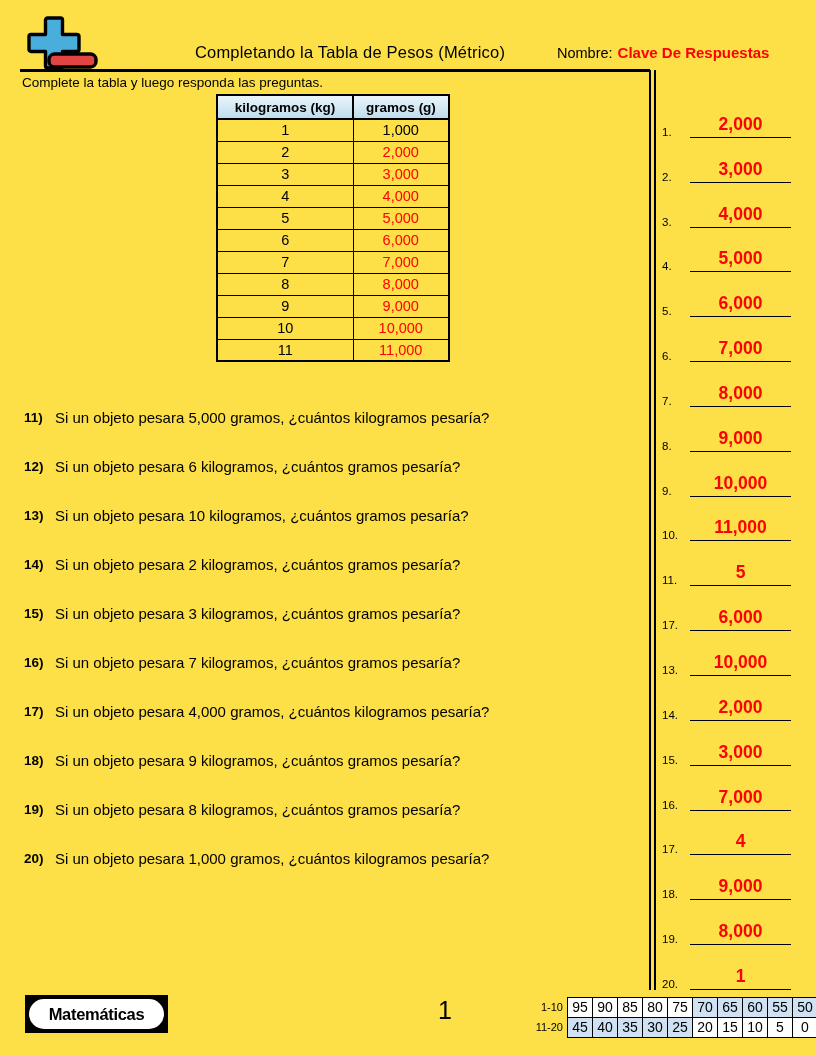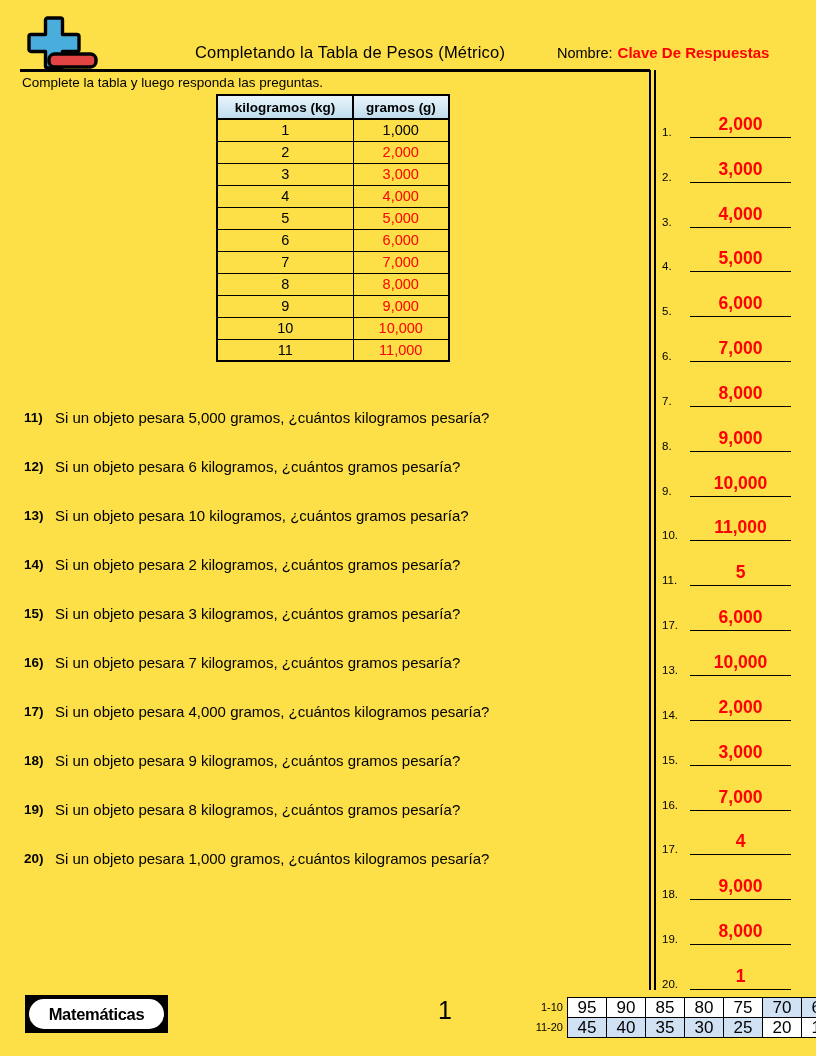--- a/index.html
+++ b/index.html
@@ -54,22 +54,22 @@
   #brand-pill { position:absolute; left:4px; top:4px; right:4px; bottom:4px; background:#fff;
                 border-radius:15px; display:flex; align-items:center; justify-content:center;
                 font-weight:bold; font-size:16.5px; letter-spacing:-.3px; }
   #site-url { position:absolute; left:177px; top:1055px; font-size:11px;margin-top:27px; }
   #page-number { position:absolute; left:425px; top:996px; width:40px; text-align:center; font-size:25px; }
   #score-grid { position:absolute; left:527px; top:997px; }
   .score-row { display:flex; }
   .score-row + .score-row { margin-top:-1px; }
   .score-label { flex:none; width:40px; text-align:right; padding-right:4px;
                  font-size:11px; line-height:21px; }
-  .score-cell { flex:none; width:40px; height:21px; border:1px solid #000; margin-left:-1px;
-                text-align:center; font-size:17px; line-height:19px; background:#fff; }
+  .score-cell { flex:none; width:26px; height:21px; border:1px solid #000; margin-left:-1px;
+                text-align:center; font-size:14px; line-height:19px; background:#fff; }
   .score-cell:first-of-type { margin-left:0; }
   .score-cell.hl { background:#cfe1f3; }
 </style>
 </head>
 <body>
 
 <div id="page">
 
   <svg id="logo" viewBox="0 0 76 58">
     <path d="M23.5,4 h13 a2,2 0 0 1 2,2 v14.5 h14.5 a2,2 0 0 1 2,2 v13 a2,2 0 0 1 -2,2 H38.5 V52 a2,2 0 0 1 -2,2 h-13 a2,2 0 0 1 -2,-2 V37.5 H7 a2,2 0 0 1 -2,-2 v-13 a2,2 0 0 1 2,-2 h14.5 V6 a2,2 0 0 1 2,-2 Z" fill="#4aaedc" stroke="#000" stroke-width="3.4" stroke-linejoin="round"></path>

